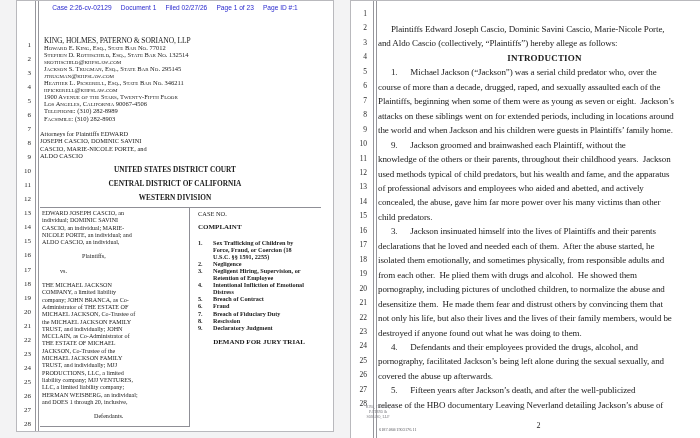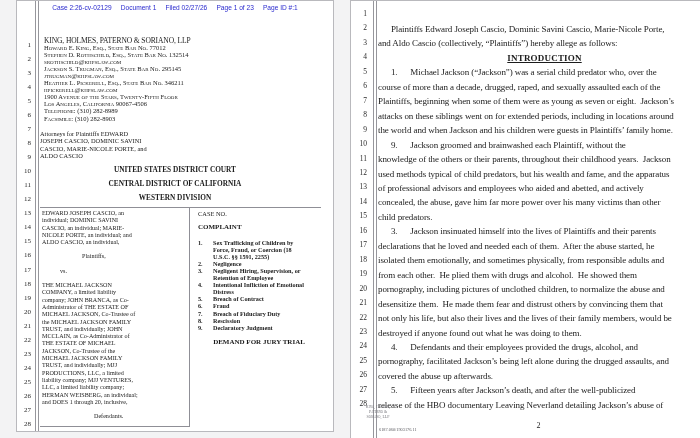--- a/index.html
+++ b/index.html
@@ -56,21 +56,21 @@
   .comp { font-weight:bold; margin-top:7px; font-size:7px; }
   .claims { margin-top:7px; font-weight:bold; font-size:6.2px; line-height:7.1px; }
   .claim { display:flex; }
   .cn { width:15px; flex:none; }
   .ct { width:95px; }
   .jury { font-weight:bold; font-size:7px; margin-top:8px; white-space:nowrap;text-align:center; }
 
   .text2 { position:absolute; left:27px; top:5px; width:321px;
            font-size:9px; letter-spacing:-0.1px; line-height:14.45px;margin-top:16px; }
   .tl { white-space:pre; }
-  .heading { text-align:center; font-weight:bold; text-decoration:underline; letter-spacing:0.2px;padding-left:12px; }
+  .heading { text-align:center; font-weight:bold; letter-spacing:0.2px;padding-left:12px; }
   .it { }
 
   .firm2 { position:absolute; left:4px; top:403px; width:46px;
            font-size:4px; line-height:5.2px; color:#76767c; text-align:center;
            font-variant:small-caps; }
   .docnum { position:absolute; left:28px; top:426px; font-size:4.3px; color:#5a5a5f; }
   .pgnum { position:absolute; left:27px; top:420px; width:321px; text-align:center; font-size:8px; }
 </style>
 </head>
 <body>
@@ -274,21 +274,21 @@
         <div class="tl">child predators.</div>
         <div class="tl">      3.      Jackson insinuated himself into the lives of Plaintiffs and their parents</div>
         <div class="tl">declarations that he loved and needed each of them.  After the abuse started, he</div>
         <div class="tl">isolated them emotionally, and sometimes physically, from responsible adults and</div>
         <div class="tl">from each other.  He plied them with drugs and alcohol.  He showed them</div>
         <div class="tl">pornography, including pictures of unclothed children, to normalize the abuse and</div>
         <div class="tl">desensitize them.  He made them fear and distrust others by convincing them that</div>
         <div class="tl">not only his life, but also their lives and the lives of their family members, would be</div>
         <div class="tl">destroyed if anyone found out what he was doing to them.</div>
         <div class="tl">      4.      Defendants and their employees provided the drugs, alcohol, and</div>
-        <div class="tl">pornography, facilitated Jackson’s being left alone during the drugged assaults, and</div>
+        <div class="tl">pornography, facilitated Jackson’s being left alone during the sexual sexually, and</div>
         <div class="tl">covered the abuse up afterwards.</div>
         <div class="tl">      5.      Fifteen years after Jackson’s death, and after the well-publicized</div>
       </div>
     <div class="tl"><span>release of the HBO documentary </span><span class="it">Leaving Neverland</span><span> detailing Jackson’s abuse of</span></div>
   </div>
 
   <div class="firm2">
       <div>King, Holmes,</div>
       <div>Paterno &amp;</div>
       <div>Soriano, LLP</div>

